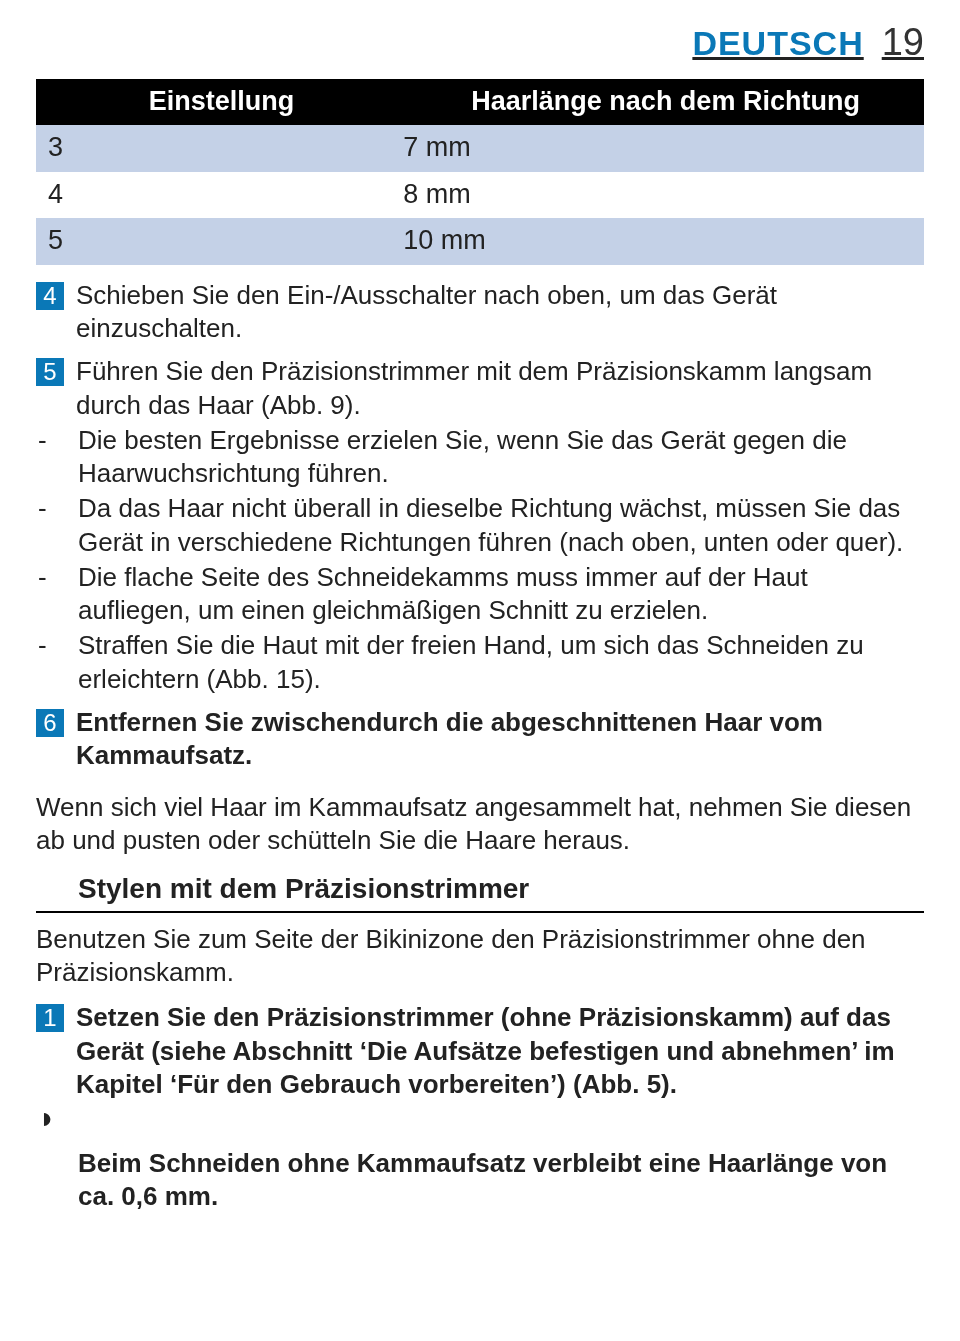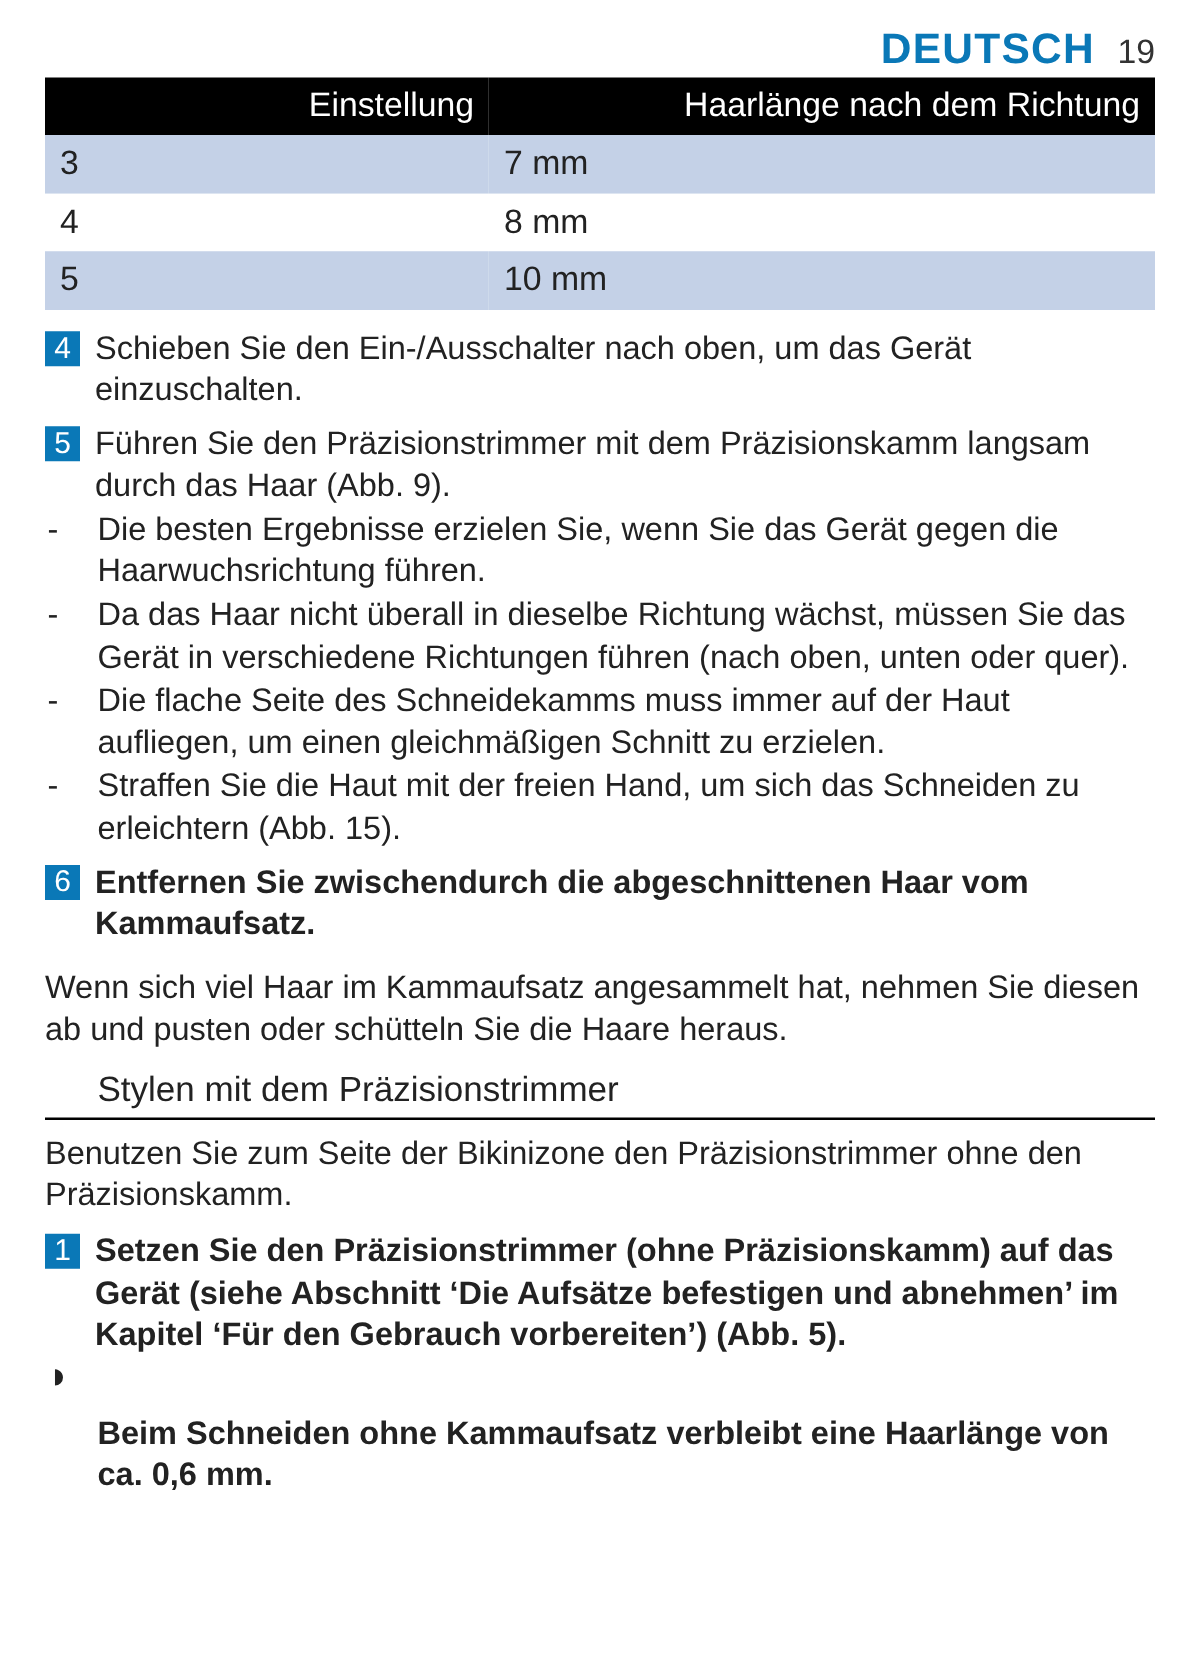--- a/index.html
+++ b/index.html
@@ -12,45 +12,46 @@
     background: #fff;
     width: 960px;
   }
   .page {
     padding: 18px 36px 30px 36px;
   }
   .page-header {
     display: flex;
     justify-content: flex-end;
     align-items: baseline;
-    margin-bottom: 0;
+    margin-bottom: 12px;
+    text-decoration: underline;
   }
   .page-header .lang {
     font-weight: 700;
     font-size: 34px;
     letter-spacing: 1px;
     color: #0a78b7;
   }
   .page-header .num {
-    font-size: 27px;
+    font-size: 38px;
     color: #333;
     margin-left: 18px;
     font-weight: 400;
   }
   table.setting {
     width: 100%;
     border-collapse: collapse;
     margin-bottom: 14px;
     font-size: 27px;
   }
   table.setting th {
     background: #000;
     color: #fff;
-    text-align: right;
-    font-weight: 400;
+    text-align: center;
+    font-weight: 700;
     padding: 5px 12px 7px 28px;
   }
   table.setting th:first-child {
     width: 40%;
   }
   table.setting td {
     padding: 5px 12px 7px 12px;
     text-align: left;
     font-weight: 400;
   }
@@ -104,21 +105,21 @@
   }
   .para {
     margin-top: 18px;
   }
   .subheading-wrap {
     border-bottom: 2px solid #000;
     margin-top: 14px;
     padding: 0 0 4px 42px;
   }
   .subheading {
-    font-weight: 400;
+    font-weight: 700;
     font-size: 28px;
   }
   .note {
     display: flex;
     align-items: flex-start;
     margin-top: 2px;
   }
   .note .bullet-d {
     flex: 0 0 40px;
     font-size: 30px;

